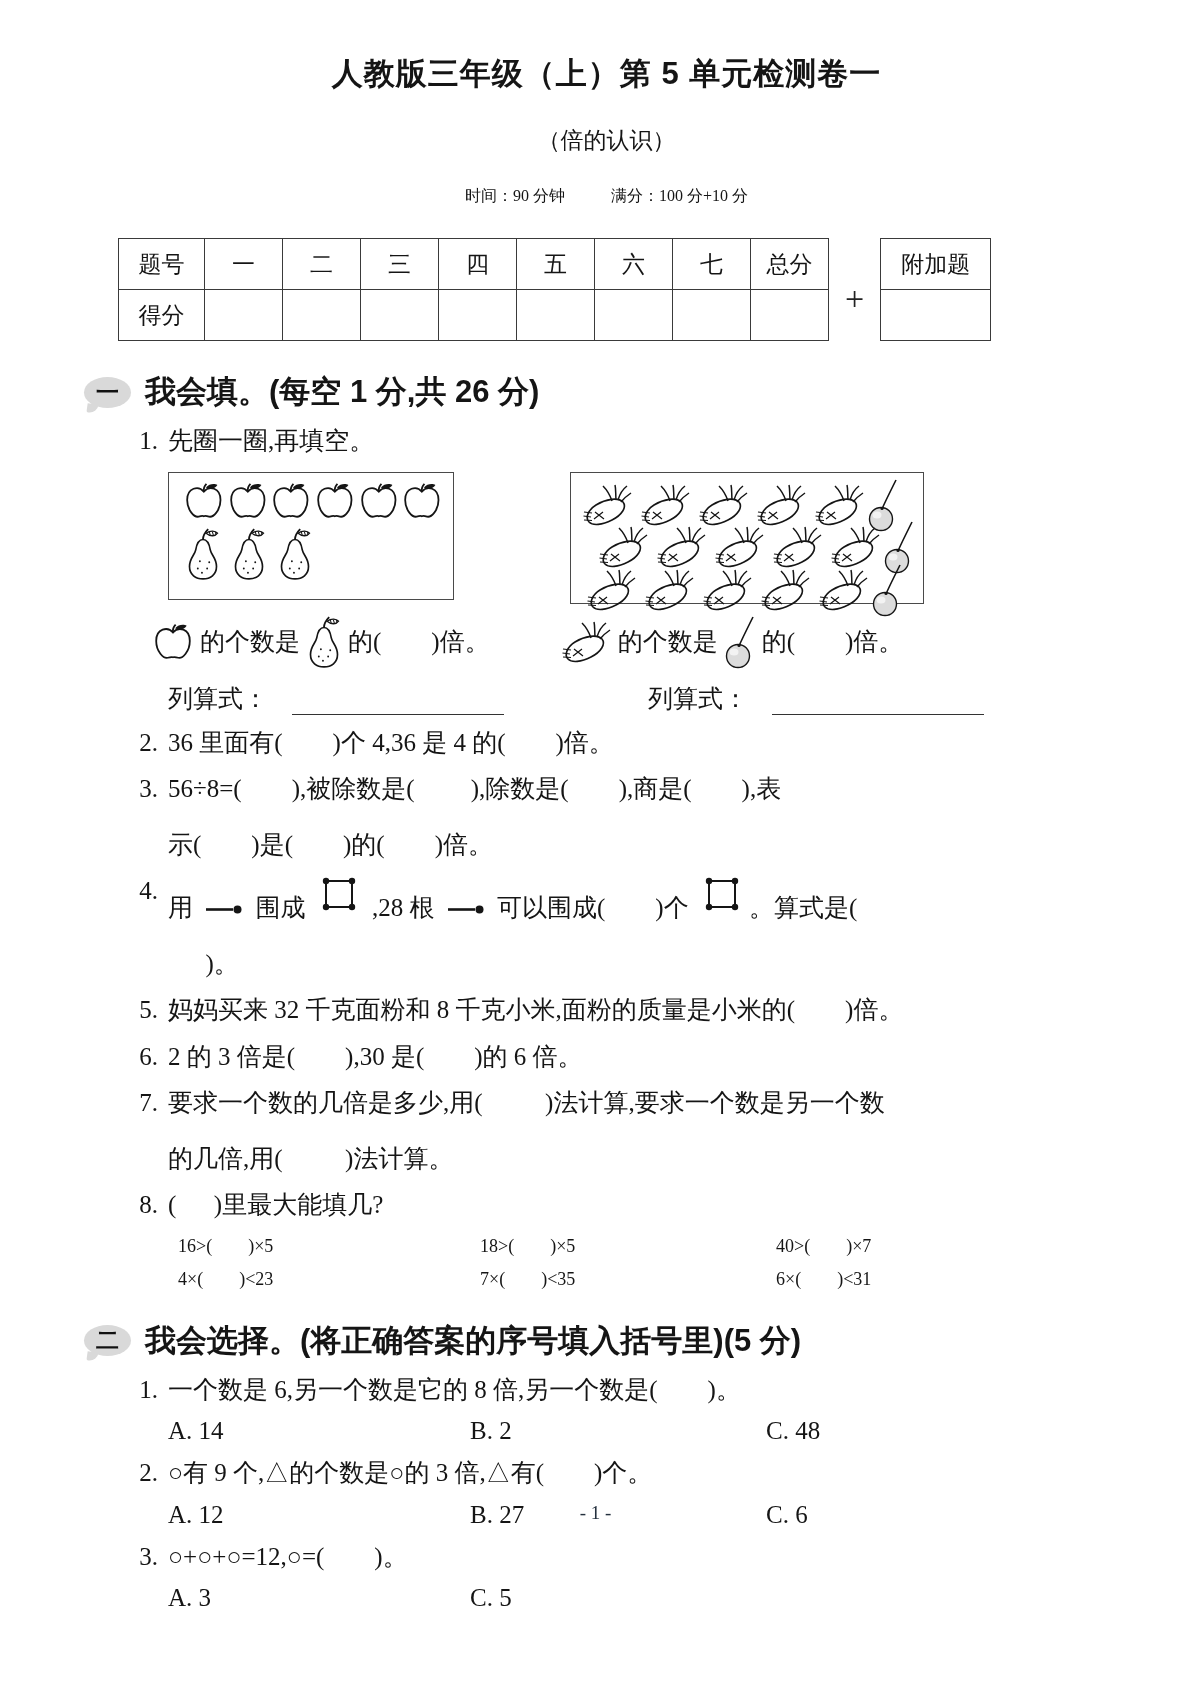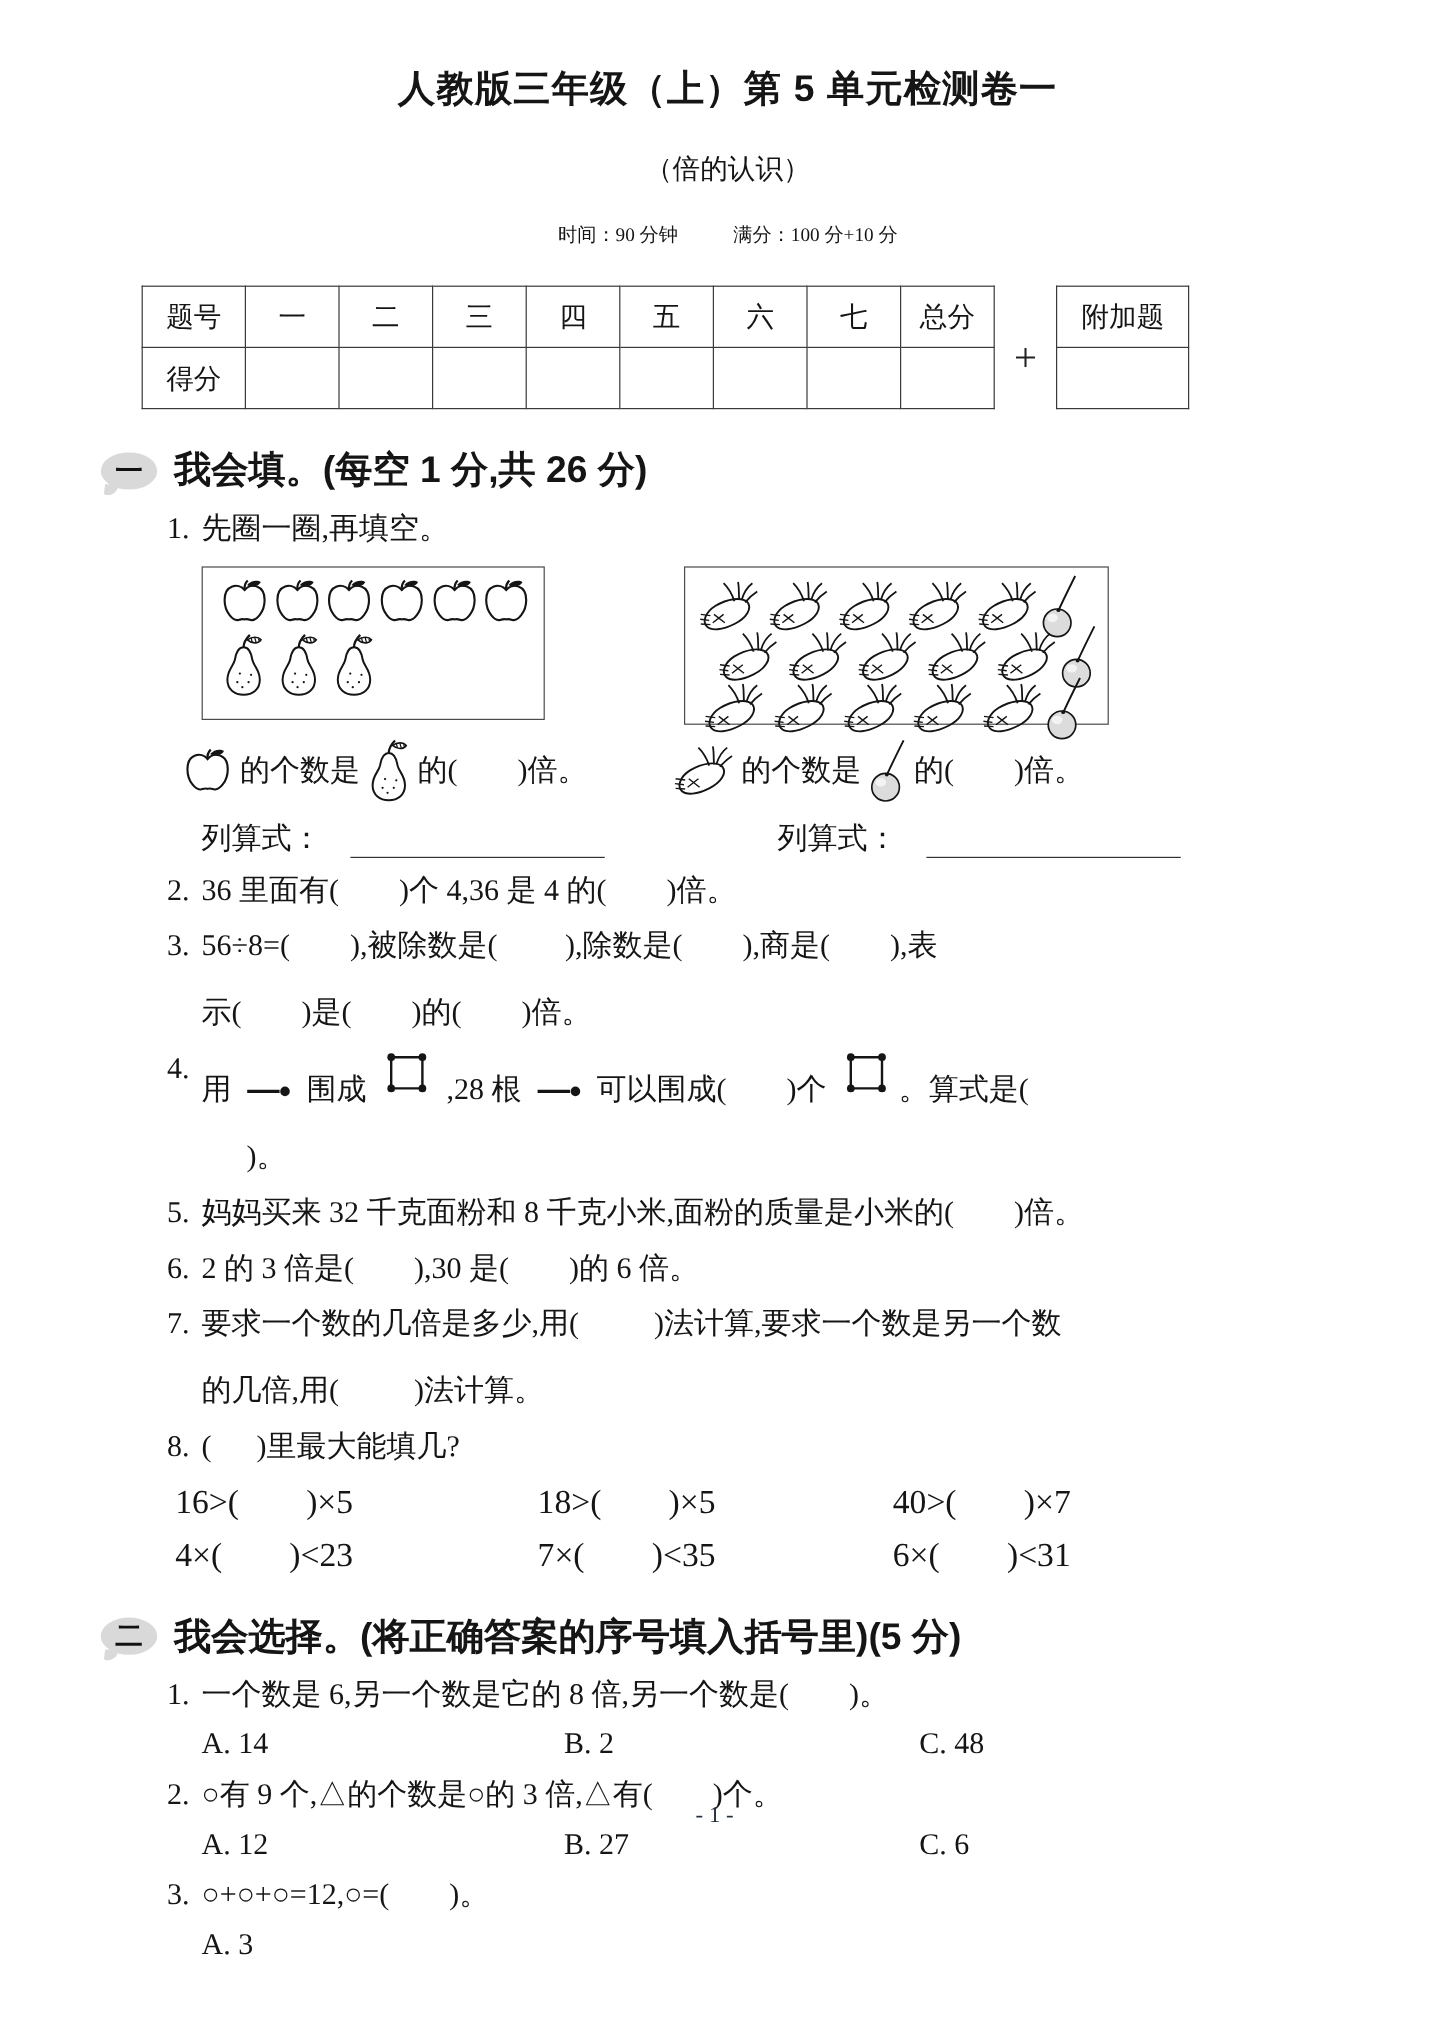--- a/index.html
+++ b/index.html
@@ -52,21 +52,21 @@
   .cherry-slot{display:inline-flex;margin-left:2px;line-height:0;}
   
   .cap-line{display:flex;align-items:center;margin-left:28px;margin-top:10px;font-size:25px;}
   .cap-group{display:flex;align-items:center;}
   .cap-group.second{margin-left:64px;}
   .icon-slot{display:inline-flex;align-items:center;margin:0 6px;line-height:0;}
   .formula-line{display:flex;align-items:flex-end;margin-left:50px;margin-top:12px;font-size:25px;gap:24px;}
   .blank-line{display:inline-block;width:212px;border-bottom:1.6px solid #333;height:26px;}
   .formula-label.second{margin-left:120px;}
   
-  .grid3{display:grid;grid-template-columns:302px 296px 1fr;margin-left:28px;margin-top:12px;font-size:28px;}
+  .grid3{display:grid;grid-template-columns:302px 296px 1fr;margin-left:60px;margin-top:12px;font-size:18px;}
   .opts{display:grid;grid-template-columns:302px 296px 1fr;margin-left:50px;margin-top:9px;font-size:25px;}
   
   .footer{position:absolute;left:0;right:0;top:1502px;text-align:center;font-size:19px;color:#24303e;}
   svg{display:inline-block;vertical-align:middle;}
 </style>
 </head>
 <body>
 
 <div class="page">
 
@@ -521,16 +521,17 @@
     <span class="pre">B. 27</span>
     <span class="pre">C. 6</span>
   </div>
 
   <div class="q">
     <span class="q-num">3.</span>
     <span class="q-text pre">○+○+○=12,○=(        )。</span>
   </div>
   <div class="opts">
     <span class="pre">A. 3</span>
+    <span class="pre">C. 5</span>
   </div>
 
   <div class="footer">- 1 -</div>
 </div>
 
 </body></html>

